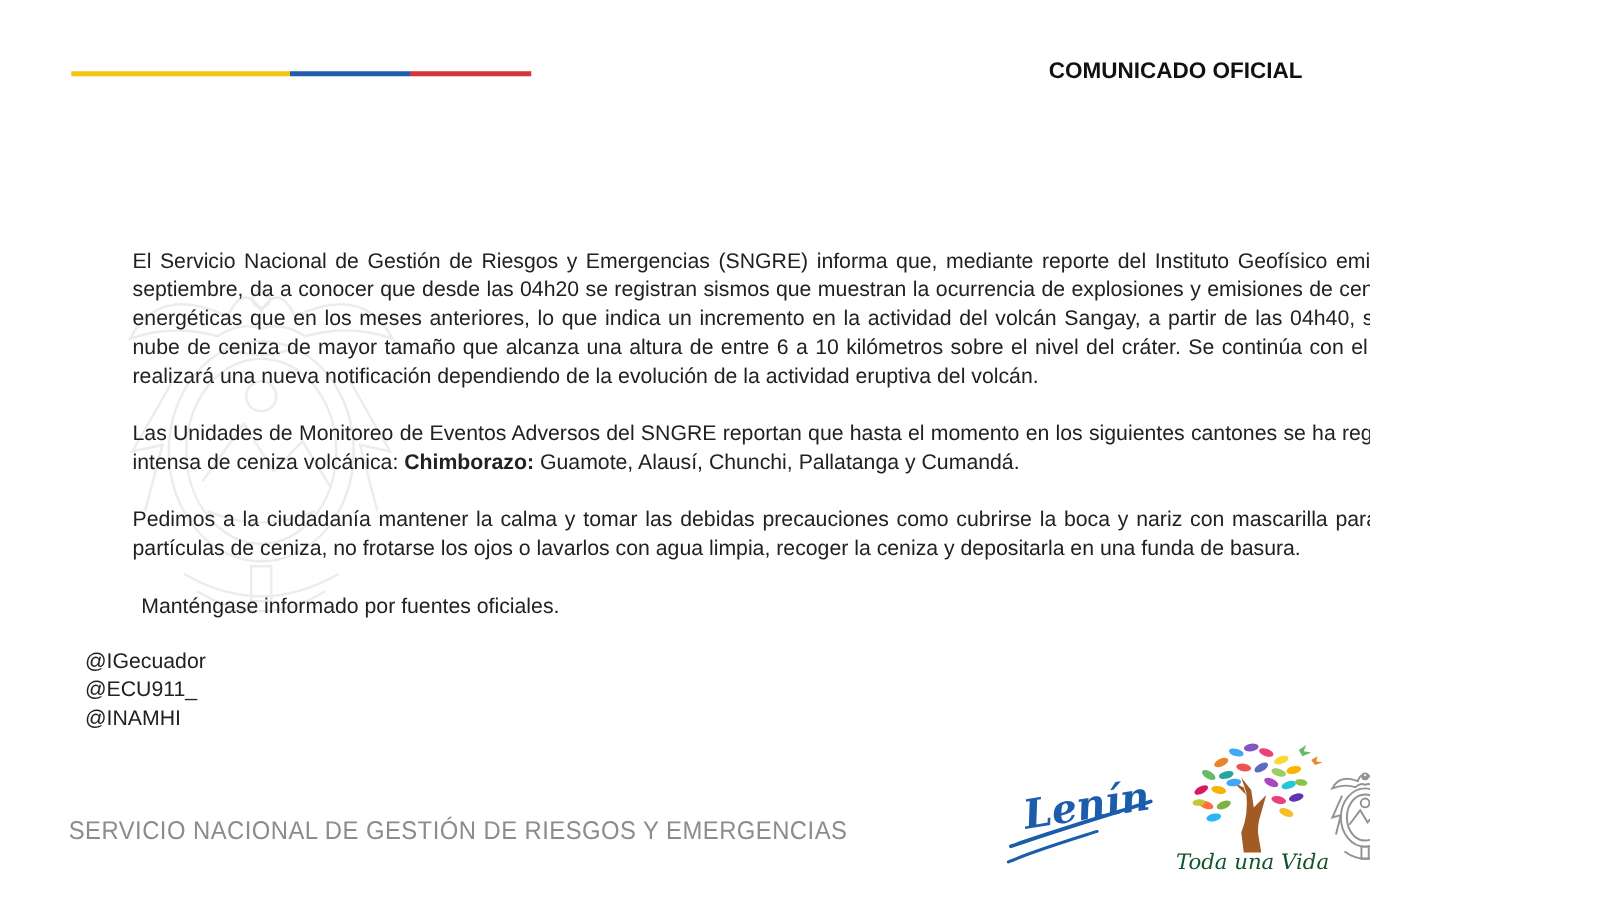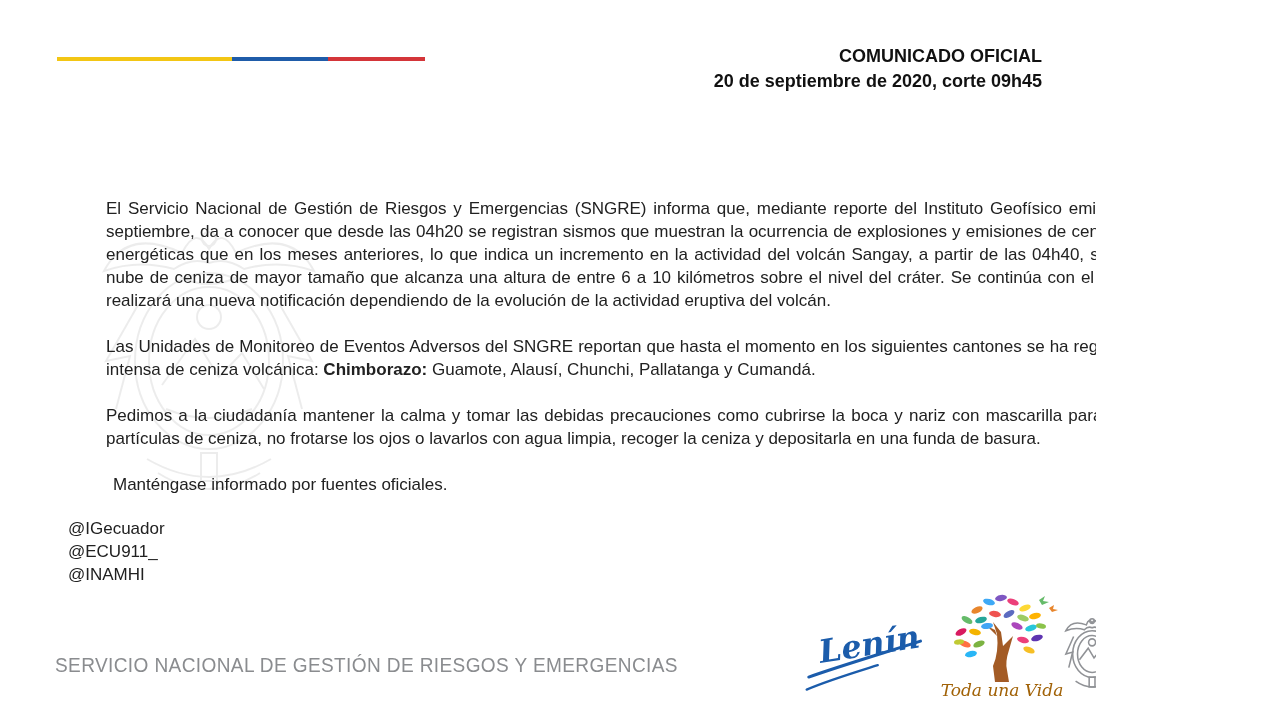--- a/index.html
+++ b/index.html
@@ -49,21 +49,21 @@
     font-size: 20.5px; color: #8A8C8F; letter-spacing: 0.4px;
     transform: scaleX(0.93); transform-origin: left center; white-space: nowrap;
   }
 
   
   .logo-lenin { position: absolute; left: 798px; top: 610px; width: 135px; height: 90px; }
   .logo-tree { position: absolute; left: 943px; top: 592px; width: 118px; height: 122px; text-align: center; }
   .tree-caption {
     position: absolute; left: -6px; top: 88px; width: 130px;
     font-family: "DejaVu Serif", serif; font-style: italic;
-    font-size: 17px; color: #a16207; white-space: nowrap;
+    font-size: 17px; color: #14532d; white-space: nowrap;
   }
   .logo-gobierno { position: absolute; left: 1062px; top: 610px; width: 172px; height: 92px; display: flex; }
   .gob-emblem { width: 62px; height: 84px; margin-top: 2px; }
   .gob-text { margin-left: 6px; margin-top: 4px; }
   .gob-text .gob-line {
     font-size: 19px; line-height: 21px; color: #8E9093; font-weight: bold;
     letter-spacing: 0.3px; transform: scaleX(0.96); transform-origin: left center; white-space: nowrap;
   }
   .gob-flag { display: flex; width: 103px; height: 5px; margin-top: 6px; }
   .gob-flag .gy { width: 52px; background: #F3C614; }
@@ -76,21 +76,20 @@
 <div class="page">
 
   <div class="flagbar">
     <div class="seg-yellow"></div>
     <div class="seg-blue"></div>
     <div class="seg-red"></div>
   </div>
 
   <div class="header-right">
     <div>COMUNICADO OFICIAL</div>
-    <div>20 de septiembre de 2020, corte 09h45</div>
   </div>
 
 
   <svg class="watermark" width="235" height="285" viewBox="0 0 235 285">
     <g fill="none" stroke="#dedede" stroke-width="2">
       <path d="M12,58 Q35,14 90,40 Q104,12 117,36 Q130,12 144,40 Q199,14 222,58 Q188,46 152,56 Q134,44 117,50 Q100,44 82,56 Q46,46 12,58 Z"></path>
       <circle cx="117" cy="26" r="7"></circle>
       <path d="M88,64 Q117,78 146,64"></path>
       <ellipse cx="117" cy="148" rx="74" ry="88"></ellipse>
       <ellipse cx="117" cy="148" rx="60" ry="74"></ellipse>

